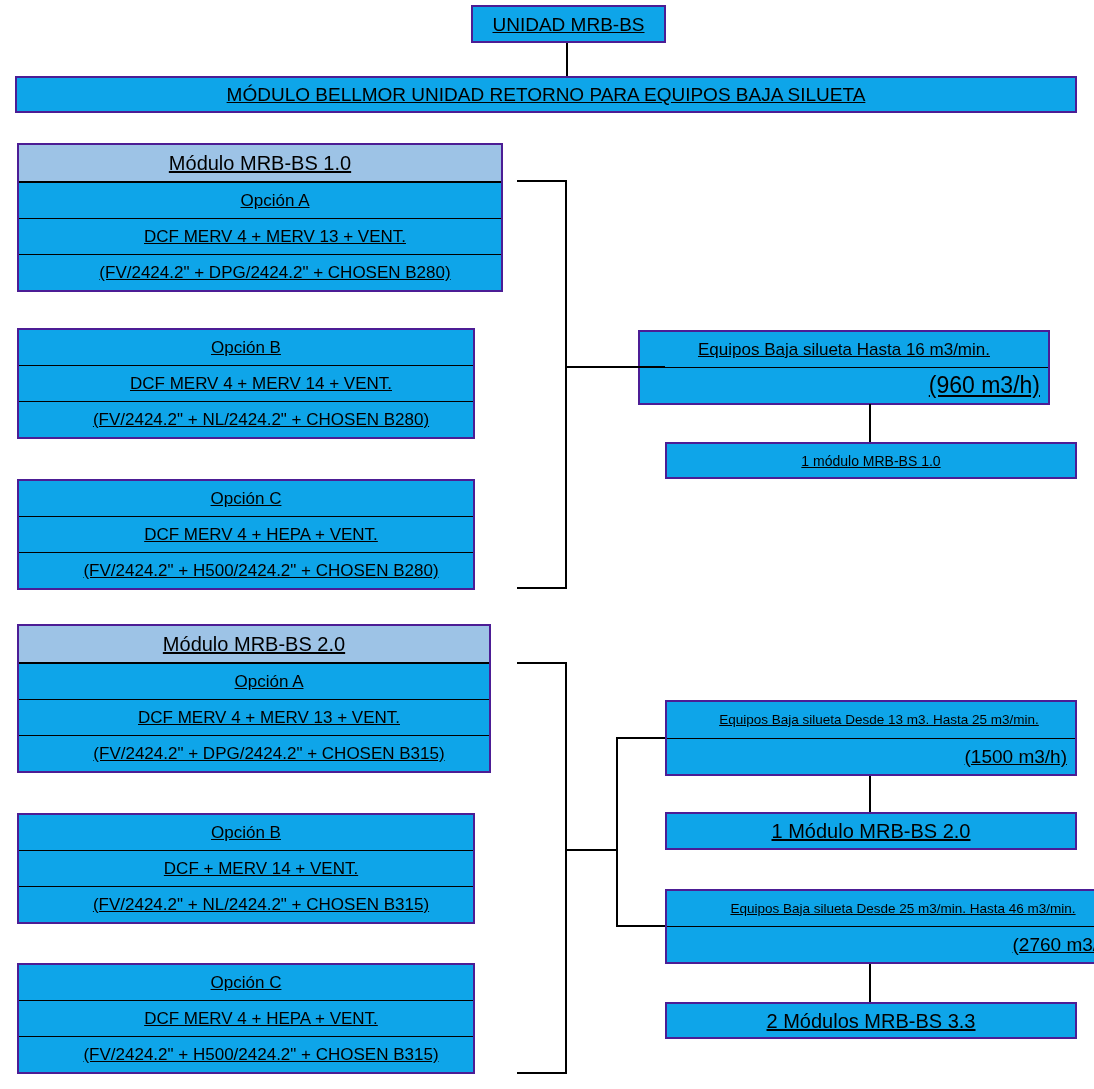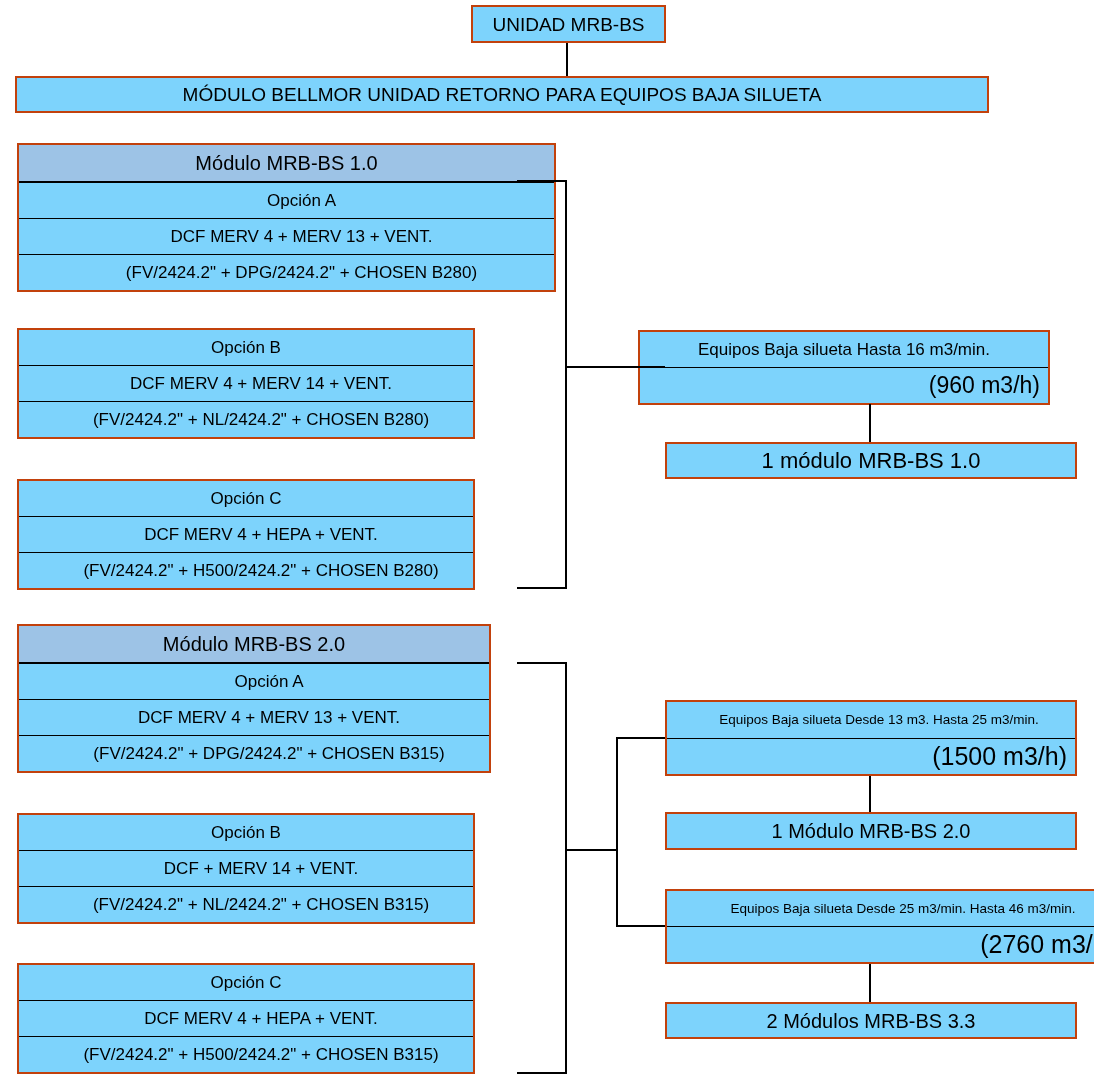--- a/index.html
+++ b/index.html
@@ -7,23 +7,24 @@
     position: relative;
     width: 1094px;
     height: 1089px;
     background: #ffffff;
     font-family: "Liberation Sans", sans-serif;
     color: #000000;
     overflow: hidden;
   }
   .block {
     position: absolute;
-    border: 2px solid #c2410c;
-    background: #7dd3fc;
+    border: 2px solid #4c1d95;
+    background: #0ea5e9;
     box-sizing: border-box;
+    text-decoration: underline;
   }
   .cell {
     height: 35px;
     display: flex;
     align-items: center;
     justify-content: center;
     font-size: 17px;
     line-height: 1;
     white-space: nowrap;
     overflow: hidden;
@@ -33,43 +34,43 @@
     height: 36px;
     font-size: 20px;
     border-bottom: 1px solid #000000;
   }
   .solo { font-size: 19px; }
   .flow {
     justify-content: flex-end;
     padding-right: 8px;
     font-size: 23px;
   }
-  .flow-lg { font-size: 25px; text-align: center; }
+  .flow-lg { font-size: 19px; text-align: center; }
   .range-sm { font-size: 13.5px; padding-left: 16px; }
-  .res { height: 33px; font-size: 22px; }
+  .res { height: 33px; font-size: 14px; }
   .res-lg { font-size: 20px; }
   .line {
     position: absolute;
     background: #000000;
   }
 </style>
 </head>
 <body>
 
 <div class="canvas">
 
   <div class="block" style="left:471px; top:5px; width:195px;">
     <div class="cell solo" style="height:34px;">UNIDAD MRB-BS</div>
   </div>
 
-  <div class="block" style="left:15px; top:76px; width:974px;">
+  <div class="block" style="left:15px; top:76px; width:1062px;">
     <div class="cell solo" style="height:33px;">MÓDULO BELLMOR UNIDAD RETORNO PARA EQUIPOS BAJA SILUETA</div>
   </div>
 
-  <div class="block" style="left:17px; top:143px; width:539px;">
+  <div class="block" style="left:17px; top:143px; width:486px;">
     <div class="cell header" style="background: rgb(157, 195, 230);">Módulo MRB-BS 1.0</div>
     <div class="cell">Opción A</div>
     <div class="cell">DCF MERV 4 + MERV 13 + VENT.</div>
     <div class="cell">(FV/2424.2" + DPG/2424.2" + CHOSEN B280)</div>
   </div>
 
   <div class="block" style="left:17px; top:328px; width:458px;">
     <div class="cell">Opción B</div>
     <div class="cell">DCF MERV 4 + MERV 14 + VENT.</div>
     <div class="cell">(FV/2424.2" + NL/2424.2" + CHOSEN B280)</div>

